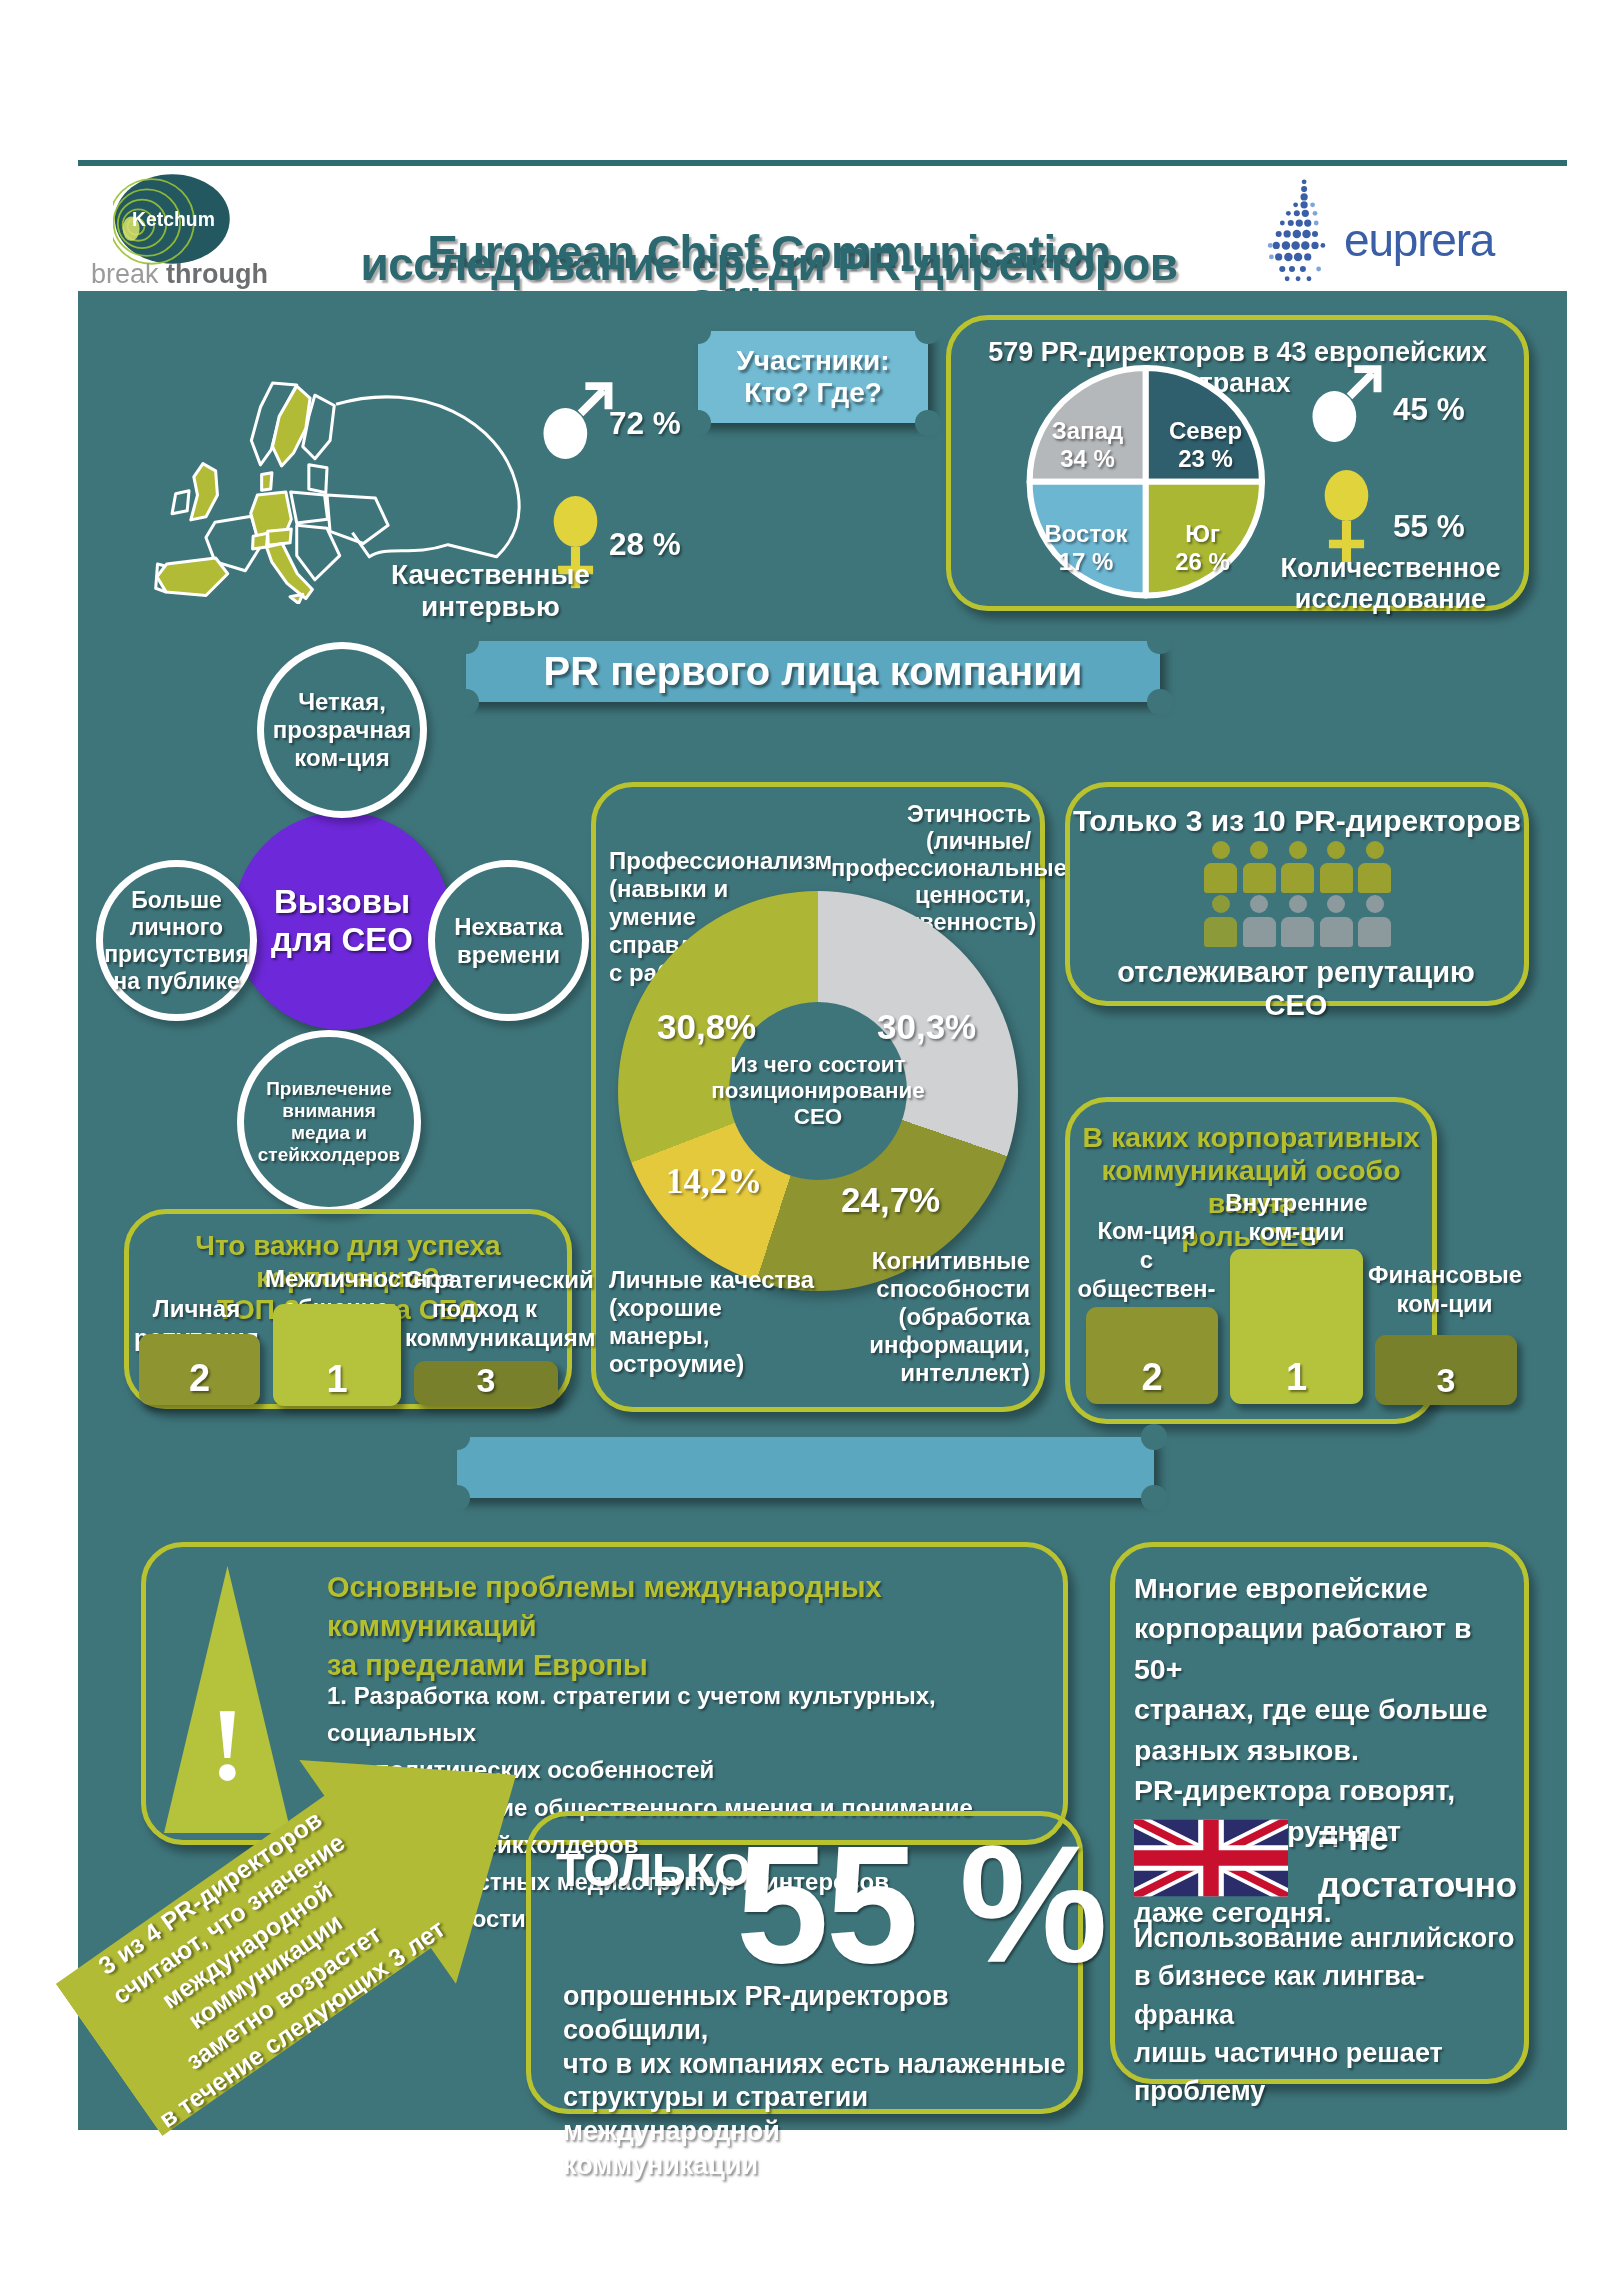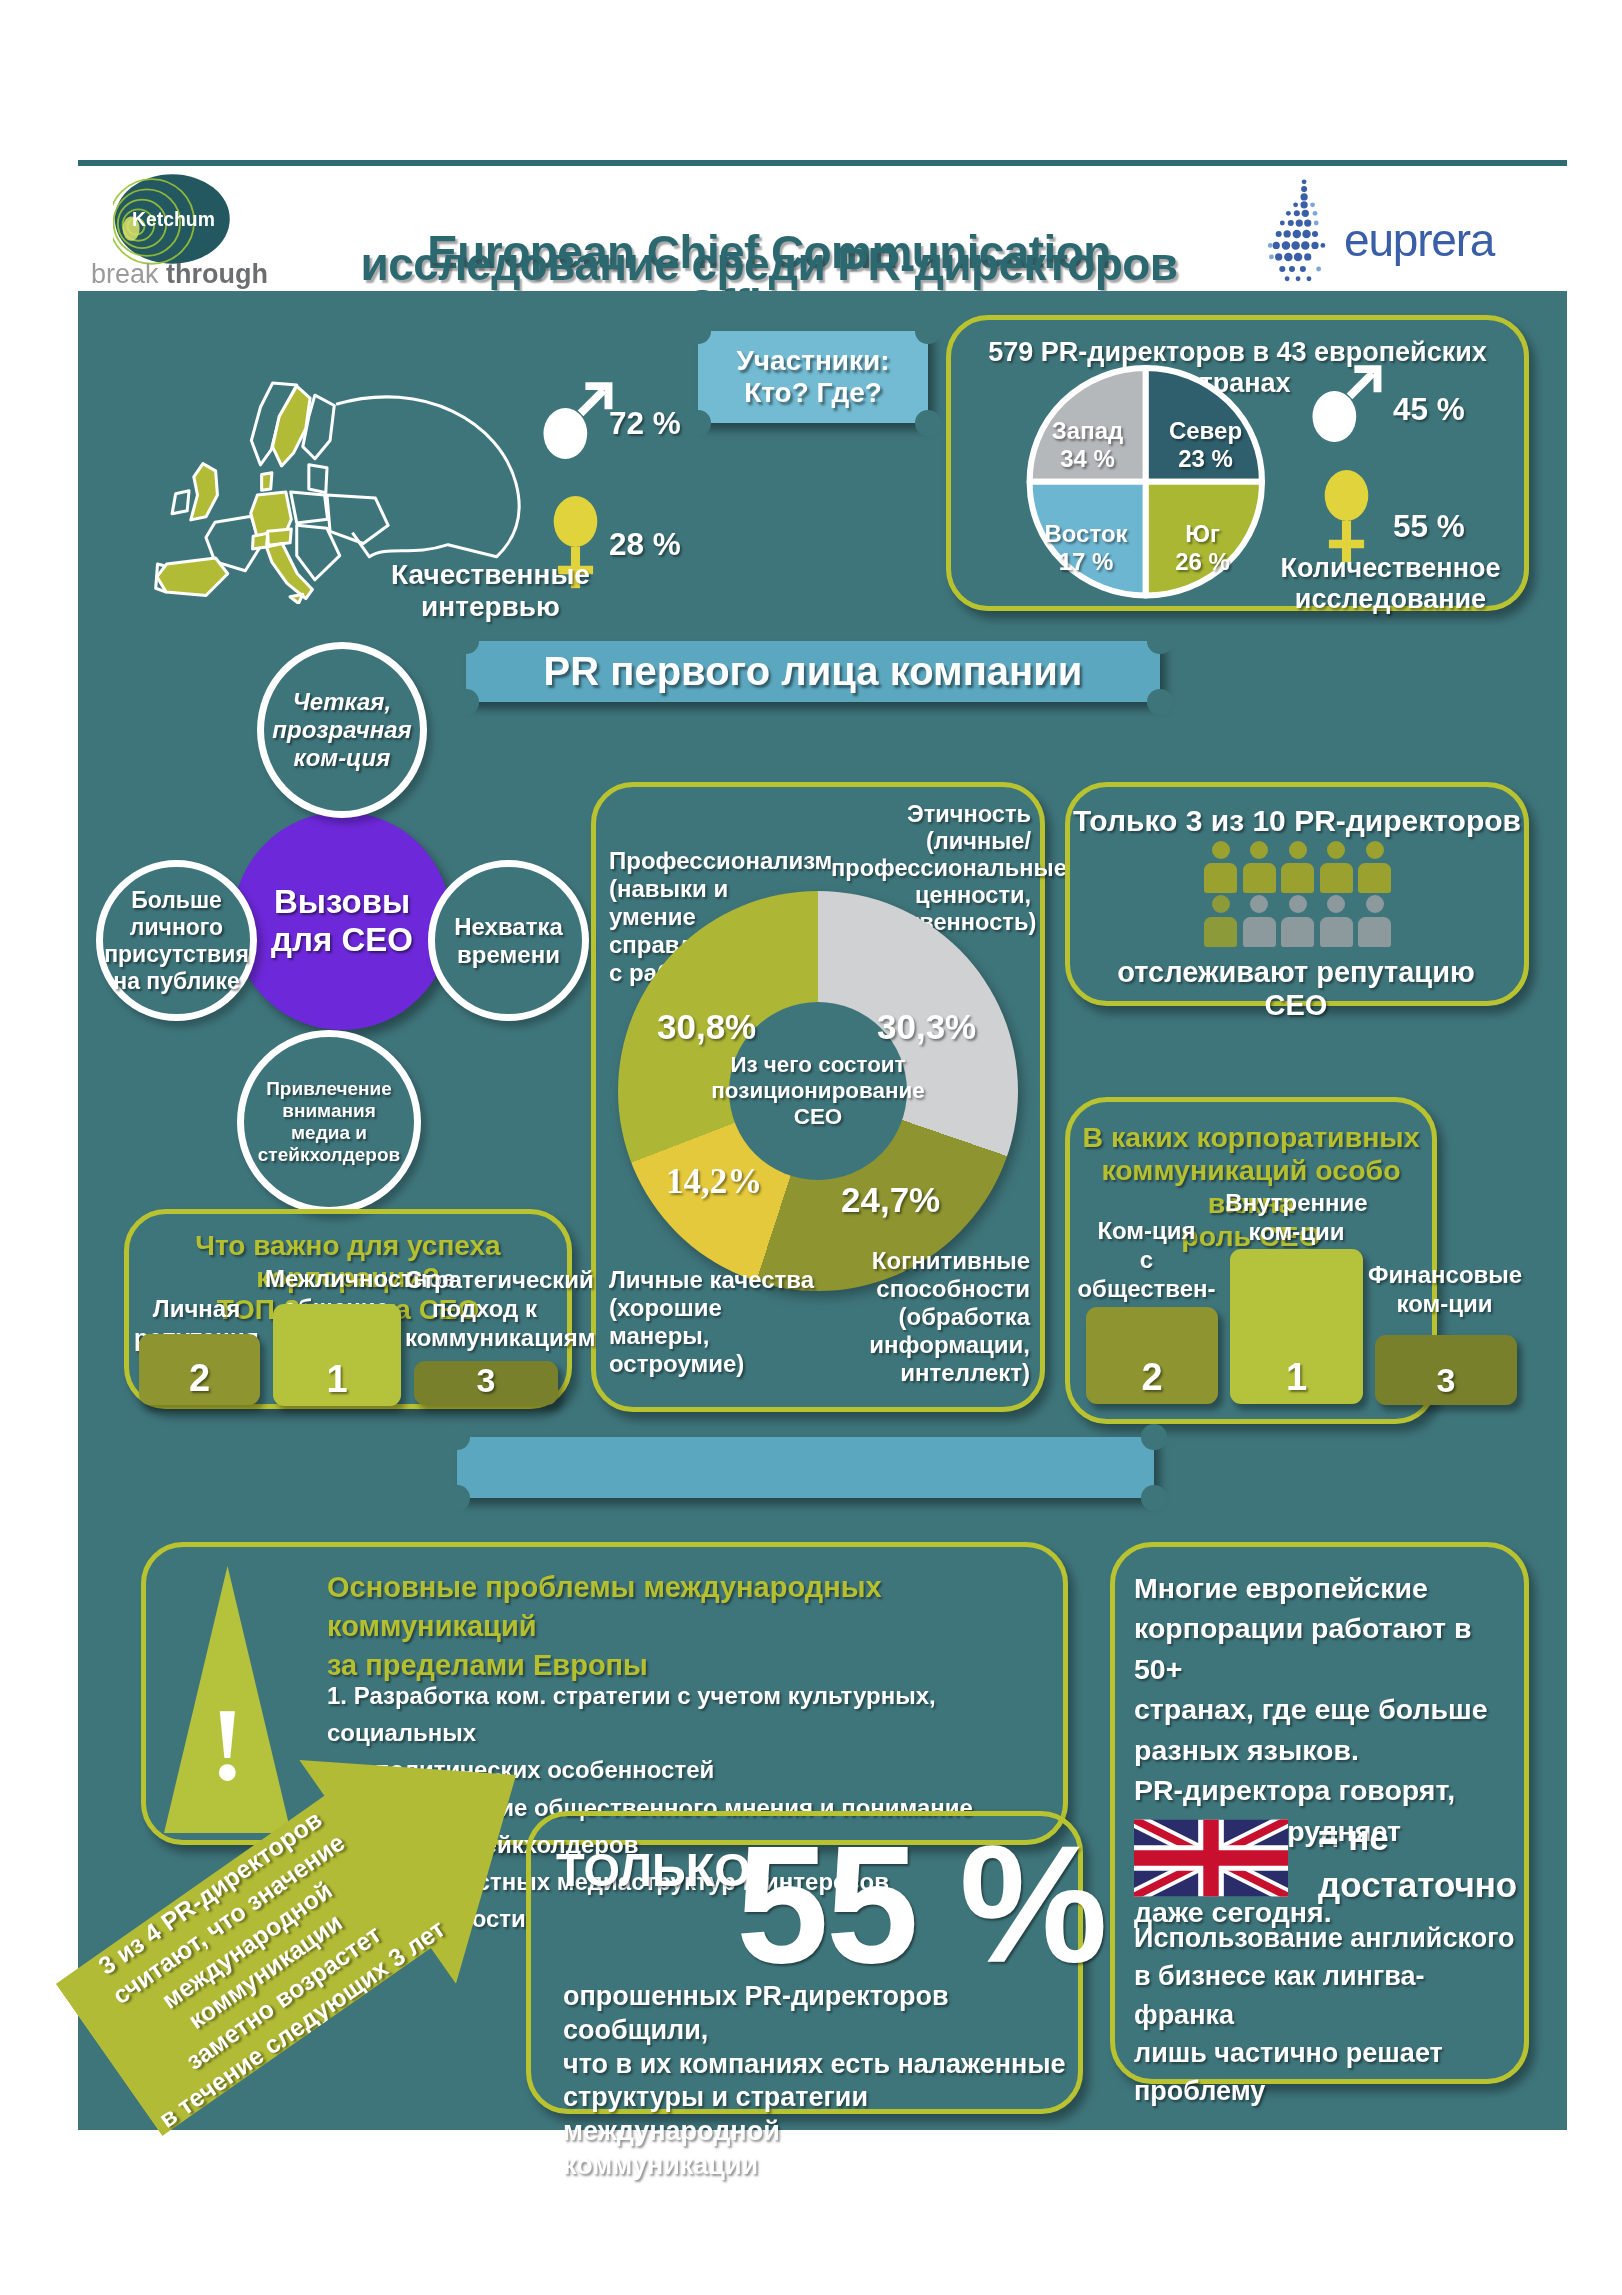--- a/index.html
+++ b/index.html
@@ -259,21 +259,21 @@
       <div class="notch tr"></div>
     <div class="notch bl"></div>
       <div class="notch br"></div>
     <span data-bind="banner_ceo_pr">PR первого лица компании</span>
   </div>
 
   <div class="bubble center" style="left:233px; top:812px; width:218px; height:218px; font-size:33px;">
     <span data-bind="challenges.center">Вызовы
 для CEO</span>
   </div>
-  <div class="bubble" style="left:257px; top:642px; width:170px; height:176px; font-size:24px;font-style:italic;">
+  <div class="bubble" style="left:257px; top:642px; width:170px; height:176px; font-size:24px;">
     <span data-bind="challenges.top">Четкая,
 прозрачная
 ком-ция</span>
   </div>
   <div class="bubble" style="left:96px; top:860px; width:161px; height:161px; font-size:23px;">
     <span data-bind="challenges.left">Больше
 личного
 присутствия
 на публике</span>
   </div>

